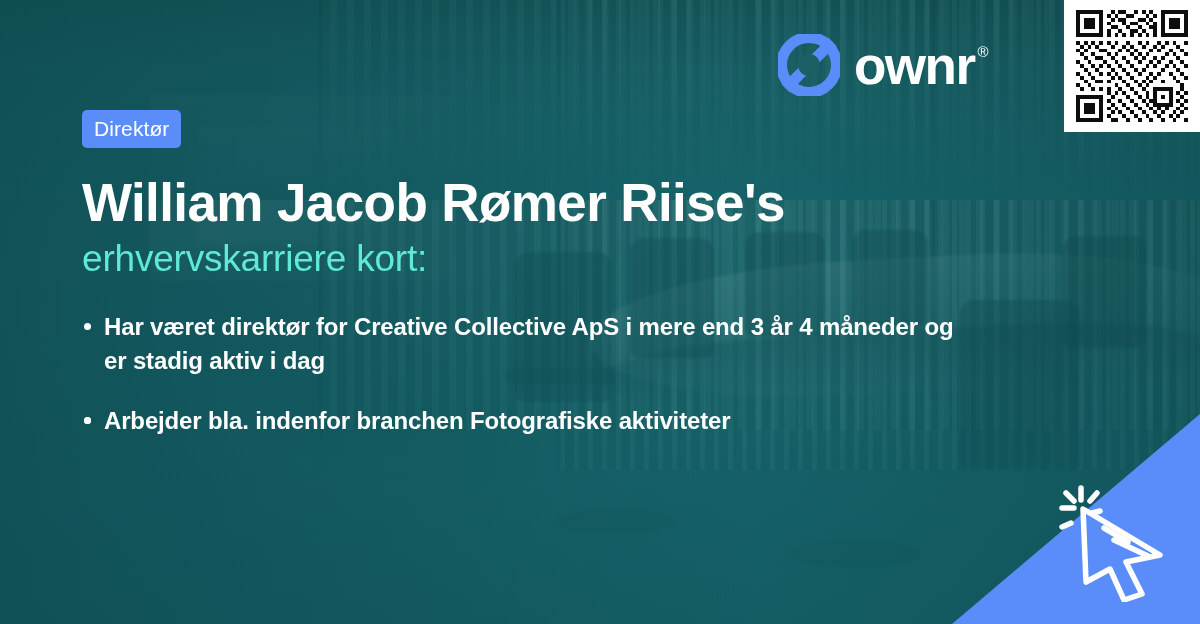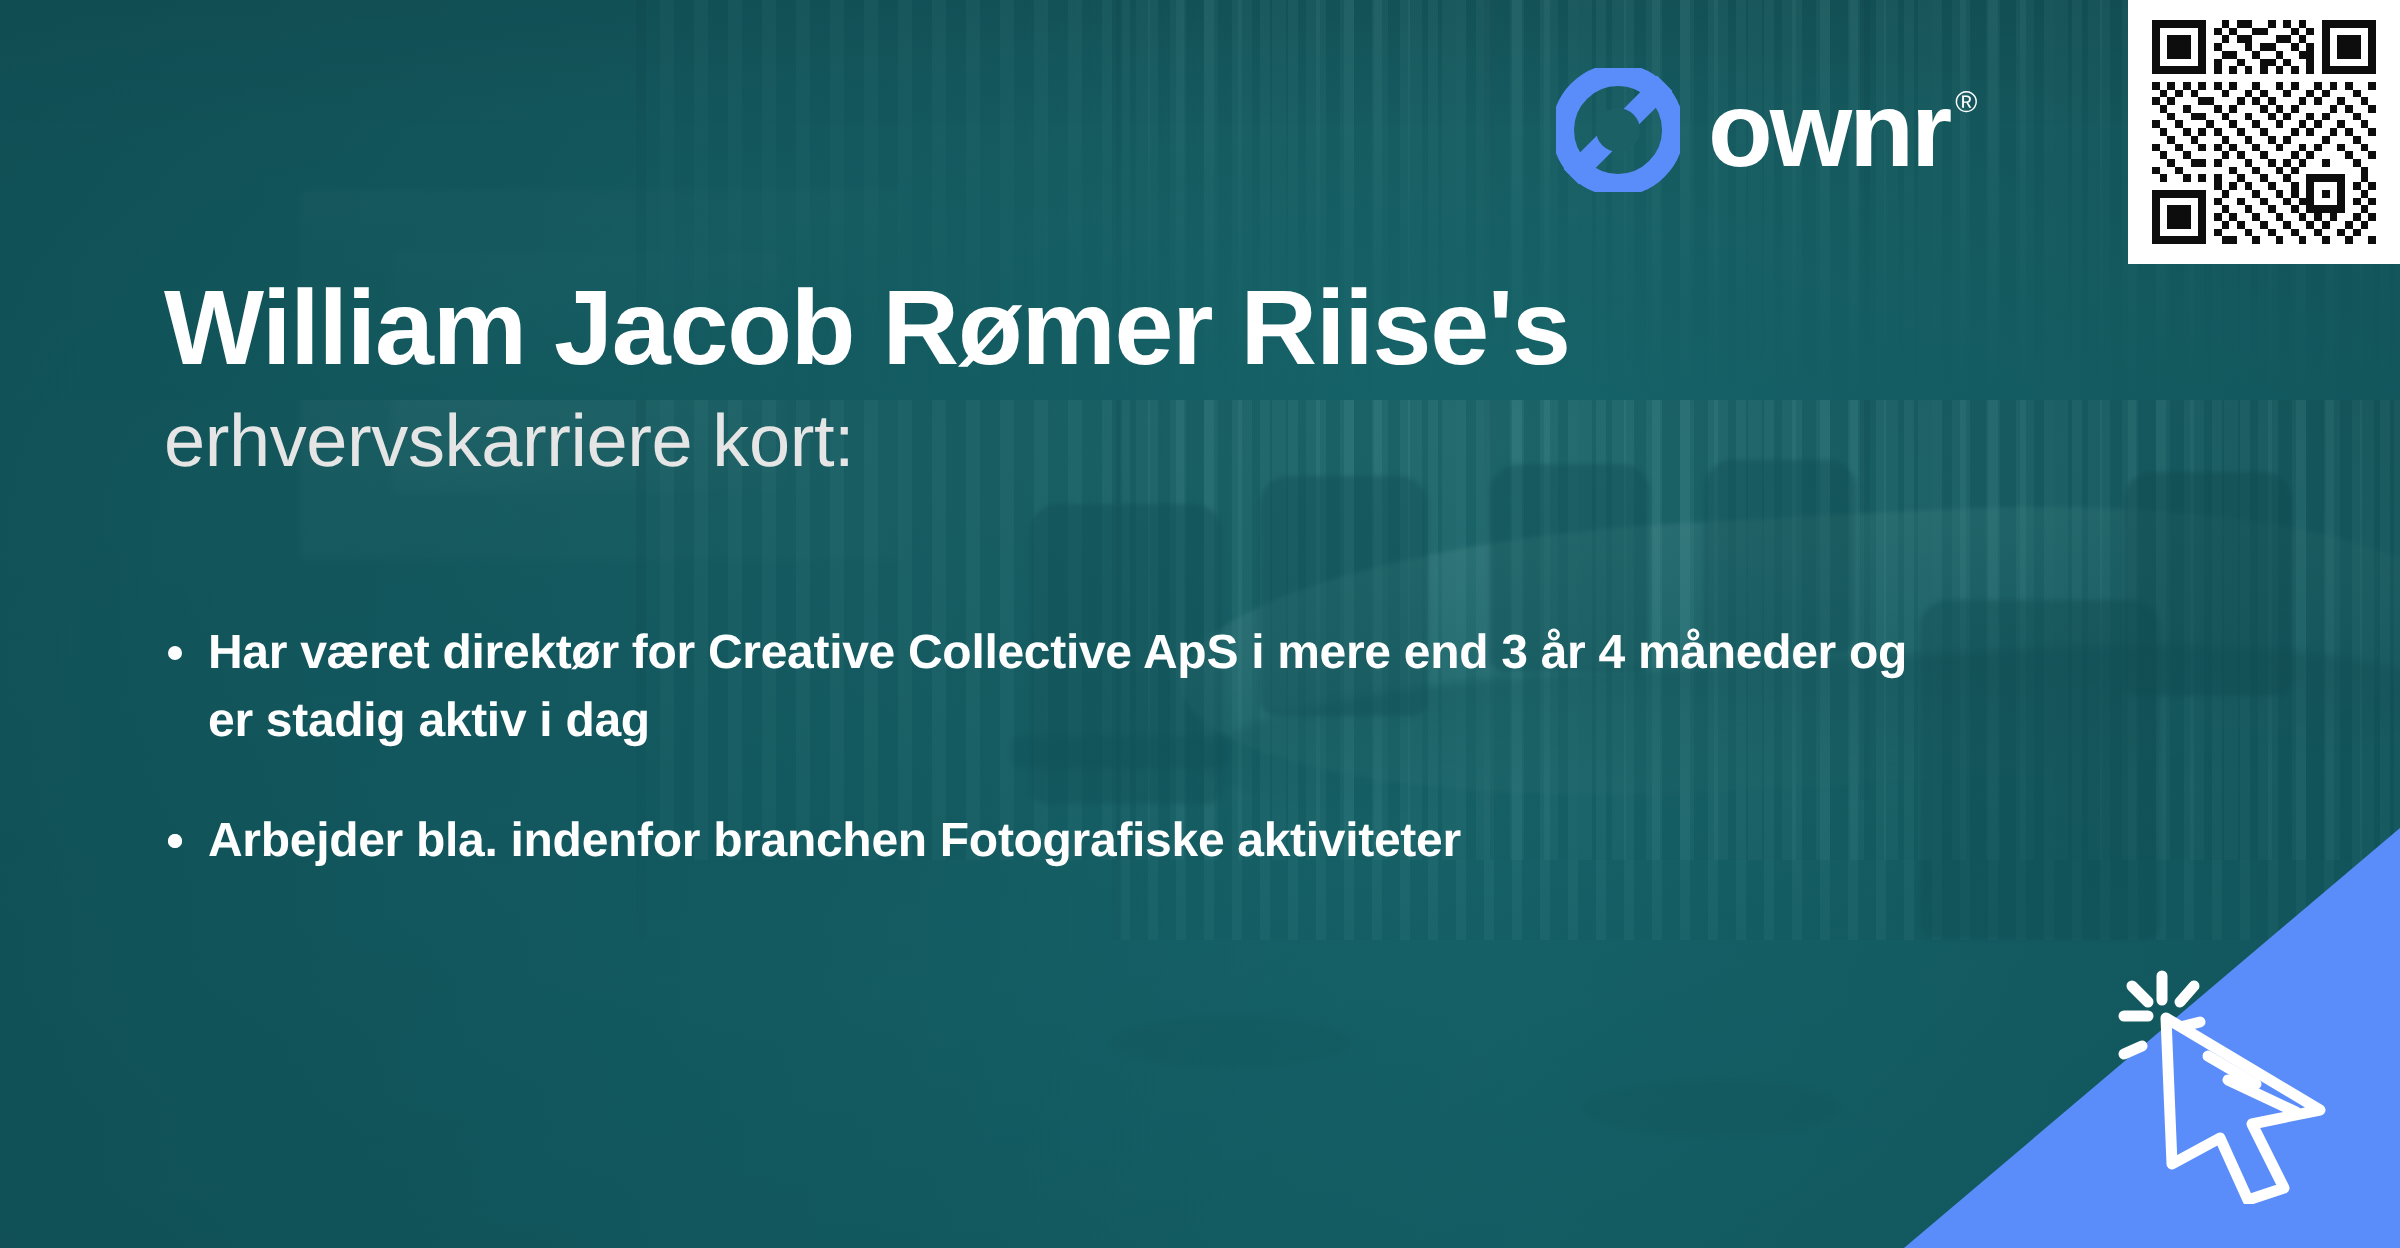--- a/index.html
+++ b/index.html
@@ -223,21 +223,21 @@
   .headline {
     margin-top: 24px;
     color: #ffffff;
     font-size: 53px;
     font-weight: bold;
     line-height: 1.16;
     letter-spacing: -0.6px;
   }
   .subline {
     margin-top: 4px;
-    color: #e5e5e5;
+    color: #5eead4;
     font-size: 37px;
     font-weight: normal;
     line-height: 1.2;
     letter-spacing: -0.2px;
   }
 
   .bullets {
     position: absolute;
     left: 82px;
     top: 310px;
@@ -610,20 +610,21 @@
           <rect x="16" y="28" width="1" height="1"></rect>
         <rect x="19" y="28" width="1" height="1"></rect>
           <rect x="22" y="28" width="1" height="1"></rect>
         <rect x="25" y="28" width="1" height="1"></rect>
           <rect x="28" y="28" width="1" height="1"></rect>
       </g>
     </svg>
   </div>
 
   <div class="content">
+    <span class="badge">Direktør</span>
     <div class="headline">William Jacob Rømer Riise's</div>
     <div class="subline">erhvervskarriere kort:</div>
   </div>
 
   <ul class="bullets">
     <li>
       <span class="dot"></span>
       <span>Har været direktør for Creative Collective ApS i mere end 3 år 4 måneder og er stadig aktiv i dag</span>
     </li>
     <li>

